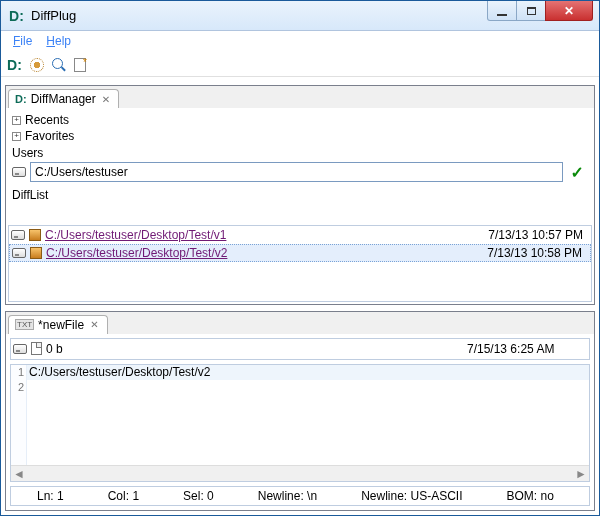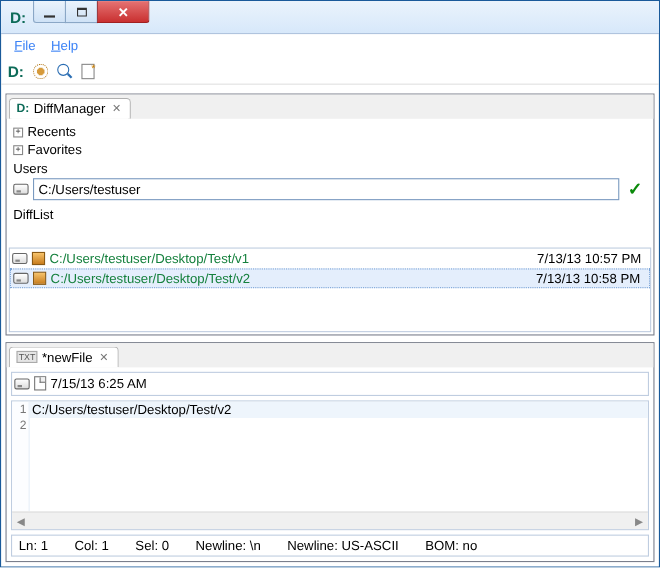--- a/index.html
+++ b/index.html
@@ -47,21 +47,21 @@
 .drive-icon { width: 14px; height: 10px; border: 1px solid #666; border-radius: 2px; background: linear-gradient(#fff,#ddd); position: relative; }
 .drive-icon::after { content:""; position:absolute; bottom:1px; left:2px; width:4px; height:2px; background:#888; }
 .browse-input { flex: 1; border: 1px solid #7a9ac0; height: 20px; padding: 0 4px; background: #fff; }
 .check { color: #0a8a0a; font-size: 16px; font-weight: bold; padding: 0 4px; }
 
 .difflist { padding: 0 2px 2px 2px; display:flex; flex-direction:column; flex:1; min-height:0;gap:21px;}
 .difflist .dl-label { padding: 2px 4px; }
 .dl-body { border: 1px solid #bfcde0; flex:1; overflow:hidden; }
 .row { display: flex; align-items: center; height: 18px; padding: 0 2px; gap: 4px; }
 .row.selected { background: #e4eefc; border: 1px dotted #7aa3d6; height: 18px; }
-.row .path { flex: 1; color: #15803d; white-space: nowrap; overflow: hidden; }
+.row .path { flex: 1; color: #701a75; white-space: nowrap; overflow: hidden; text-decoration: underline; }
 .row .time { width: 110px; text-align: right; color: #000; padding-right: 6px; }
 .box-icon { width: 12px; height: 12px; background: linear-gradient(#f7c36b,#c87d1e); border: 1px solid #8a5a15; }
 
 .fileinfo { border: 1px solid #bfcde0; margin: 4px; }
 .fileinfo .row { height: 20px; }
 .fileinfo .path { flex: 0 0 auto; width: 310px; }
 .fileinfo .size { flex:1; text-align:left; }
 .fileinfo .time { width: 120px; text-align:left; }
 .doc-icon { width: 11px; height: 13px; border: 1px solid #777; background: #fff; position: relative; }
 .doc-icon::after { content:""; position:absolute; top:0; right:0; width:4px; height:4px; background:#f0f0f0; border-left:1px solid #777; border-bottom:1px solid #777; }
@@ -71,37 +71,38 @@
 .gutter { width: 16px; text-align: right; color: #777; border-right: 1px solid #e6eef8; background:#fcfdff; padding-top:1px;}
 .gutter div { height: 15px; padding-right: 2px; font-size: 11px; }
 .textarea { flex: 1; font-family: Consolas, monospace; font-size: 12px; }
 .textarea .line1 { background: #eef5fc; height: 15px; padding-left: 2px; }
 .textarea .line2 { height: 15px; }
 .hscroll { height: 16px; background: #f0f0f0; border-top: 1px solid #ddd; display:flex; }
 .hscroll .arrow { width:16px; display:flex; align-items:center; justify-content:center; color:#888; }
 .hscroll .track { flex:1; }
 
 .statusbar { height: 20px; border: 1px solid #bfcde0; margin: 4px; display: flex; align-items: center; gap: 24px; padding: 0 6px; }
-.statusbar span { color: #000; }
+.statusbar span { color: #000; margin-left: 20px; }
 
 .txt-badge { border: 1px solid #aaa; font-size: 8px; padding: 0 1px; background:#e5e5e5; color:#555; }
 .magnify { width:14px;height:14px; position:relative; }
 .magnify::before { content:""; position:absolute; width:9px;height:9px;border:1px solid #2a6db3;border-radius:50%; left:0; top:0;}
 .magnify::after { content:""; position:absolute; width:5px; height:1.5px; background:#2a6db3; transform:rotate(45deg); left:9px; top:10px;}
 .file-plus { width:12px;height:14px; border:1px solid #888; background:#fff; position:relative;}
 .file-plus::after { content:"*"; position:absolute; color:#d08000; font-size:10px; top:-2px; right:-2px;}
 .gear16 { width:14px; height:14px; background: radial-gradient(circle,#d69a3a 40%,transparent 41%); border:1px dotted #b37a1e; border-radius:50%; }
 </style>
 </head>
 <body>
 
 <div class="window">
 
   <div class="titlebar">
     <span class="app-icon d-icon">D</span>
+    <span class="title">DiffPlug</span>
     <div class="win-btns">
       <div class="win-btn min">
           <div class="glyph-min"></div>
         </div>
       <div class="win-btn max">
           <div class="glyph-max"></div>
         </div>
       <div class="win-btn close">
           <span class="x">✕</span>
         </div>
@@ -176,20 +177,21 @@
           <span class="txt-badge">TXT</span>
           <span>*newFile</span>
           <span class="close-x">✕</span>
         </div>
       </div>
 
       <div class="fileinfo">
         <div class="row">
           <span class="drive-icon"></span>
           <span class="doc-icon"></span>
+          <span class="size">0 b</span>
           <span class="time">7/15/13 6:25 AM</span>
         </div>
       </div>
 
       <div class="editor">
         <div class="lines">
           <div class="gutter">
             <div>1</div>
             <div>2</div>
           </div>

